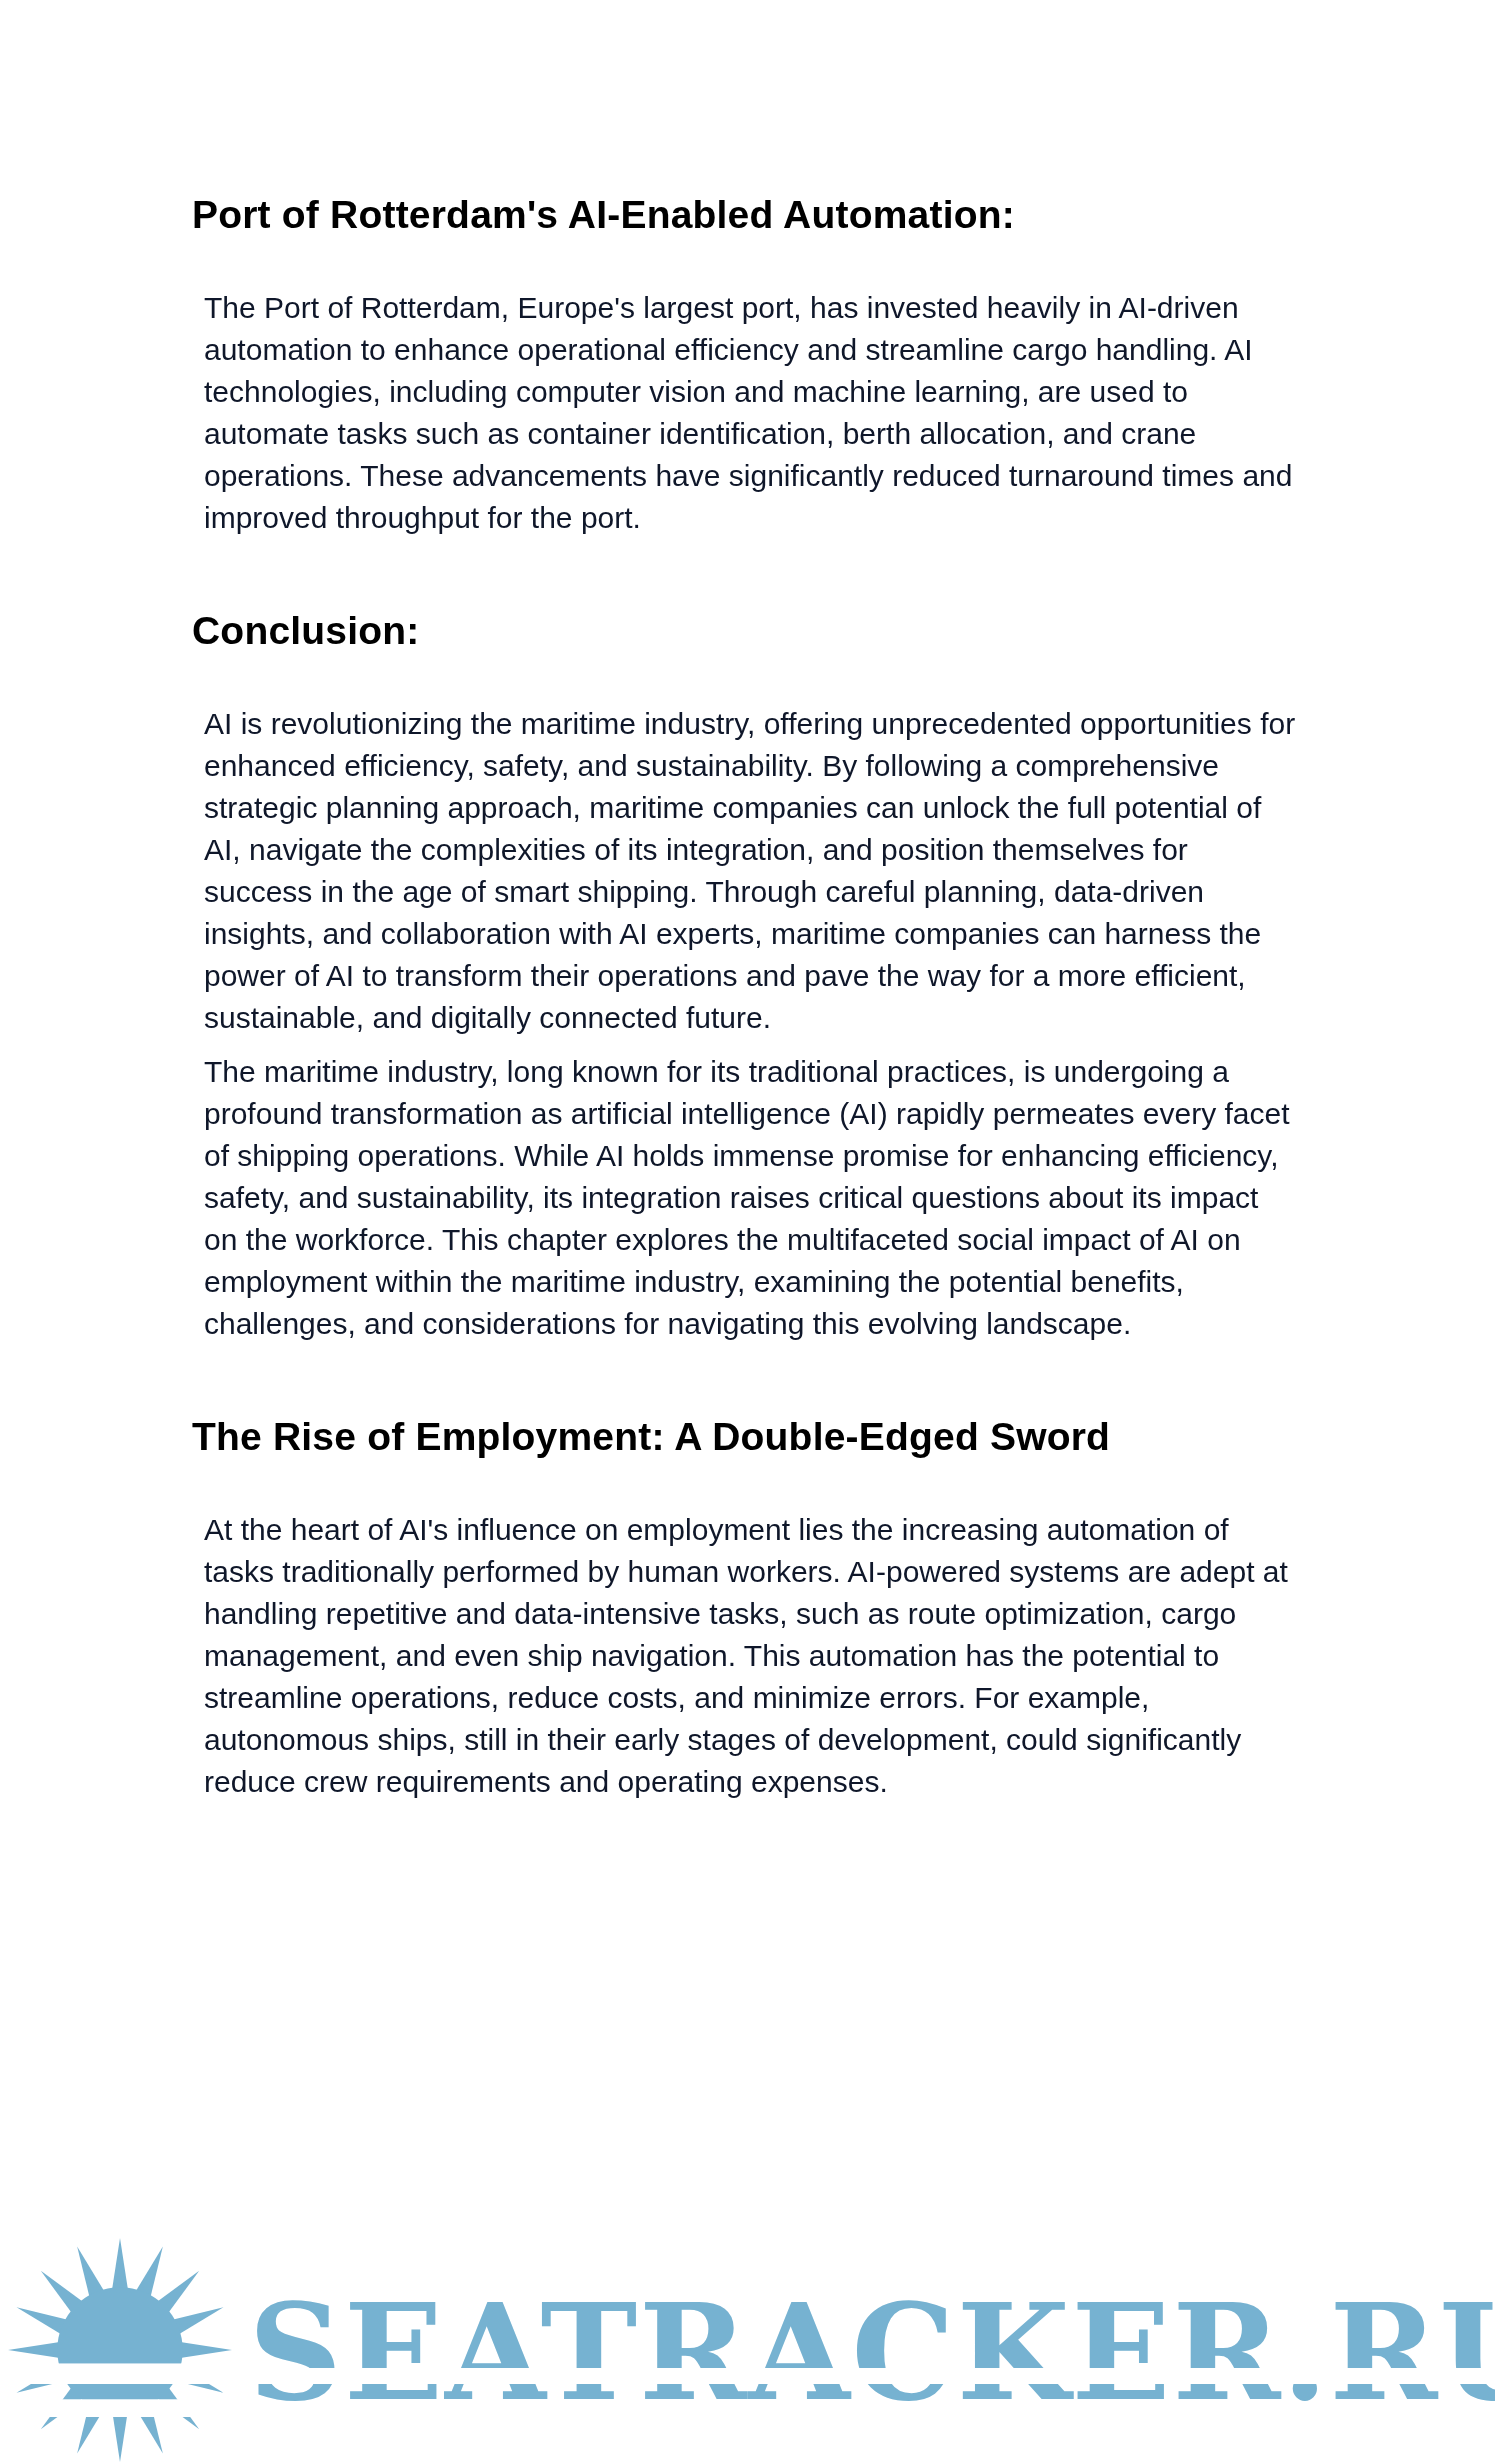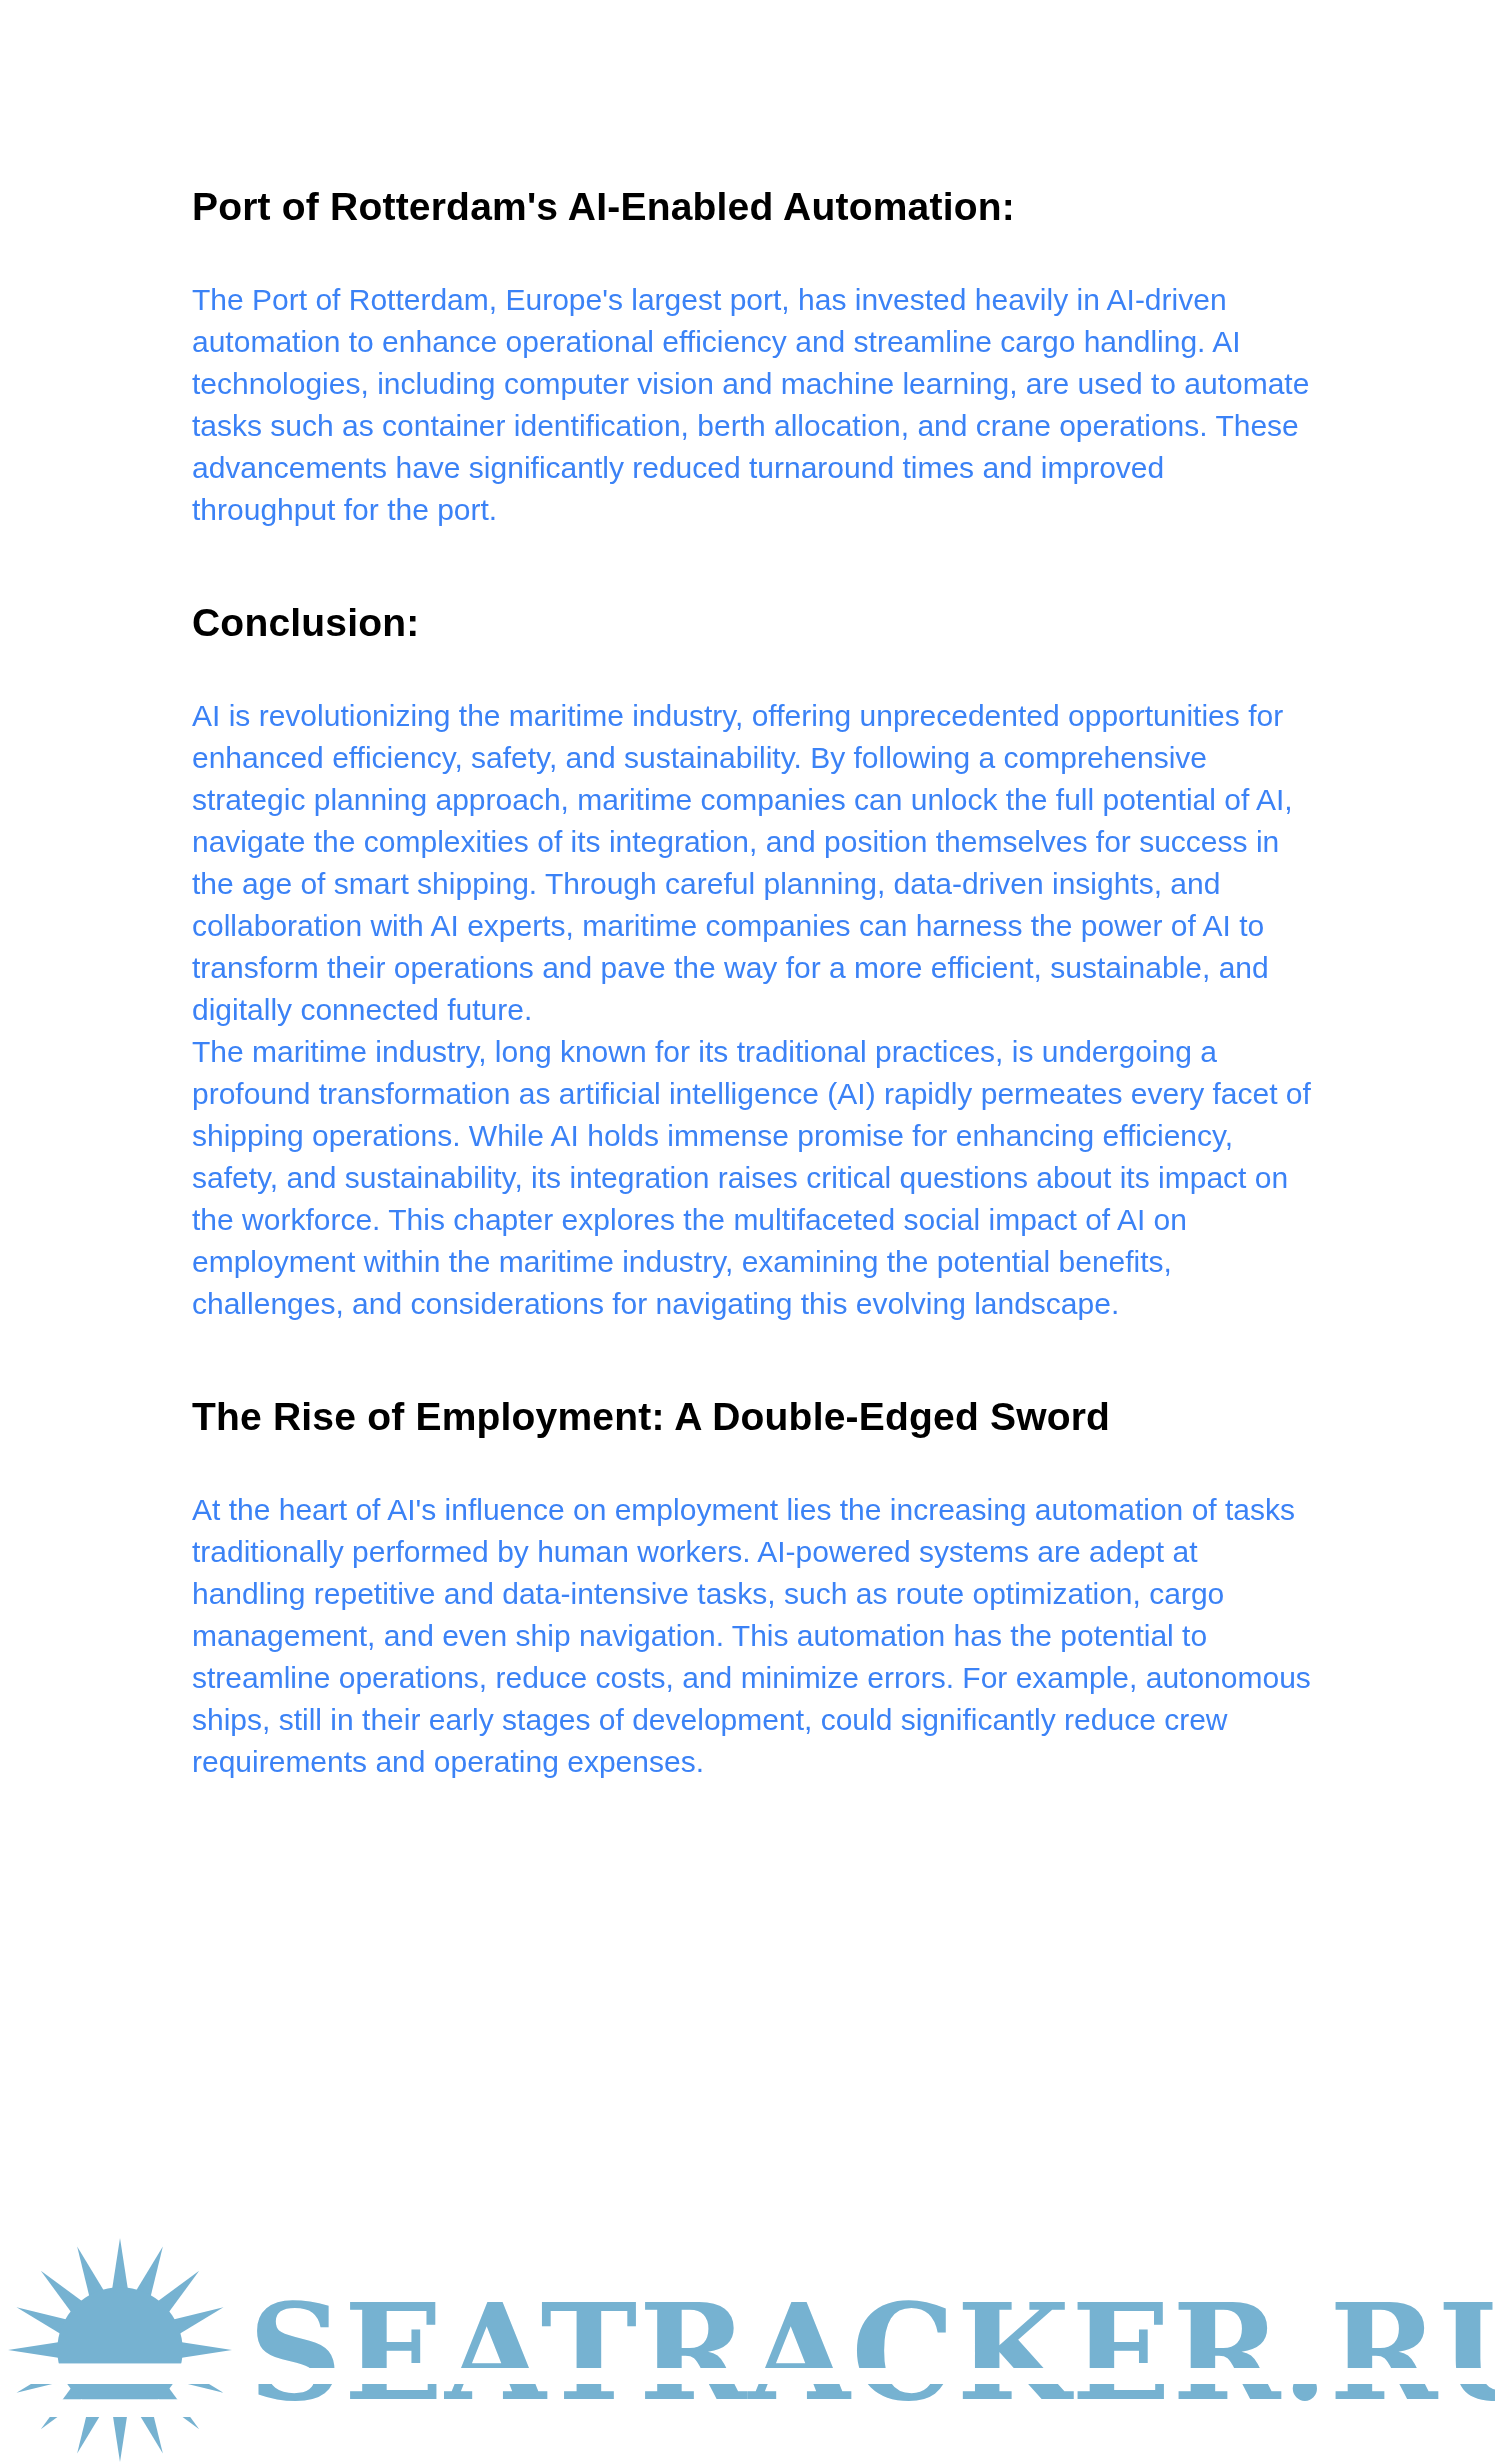--- a/index.html
+++ b/index.html
@@ -24,26 +24,26 @@
     color: #111111;
   }
   .section-heading {
     font-size: 39px;
     line-height: 46px;
     font-weight: bold;
     color: #000000;
     margin: 69px 0 49px 0;
     letter-spacing: 0.2px;
   }
-  .section:first-child .section-heading { margin-top: 8px; }
+  .section:first-child .section-heading { margin-top: 16px; }
   .section-body {
     font-size: 30px;
     line-height: 42px;
-    color: #3b82f6;
-    margin: 0;
+    color: #0f172a;
+    margin: 12px;
   }
   
   .watermark-row {
     position: absolute;
     left: 0;
     top: 2238px;
     width: 1495px;
     height: 224px;
     display: flex;
     align-items: center;

